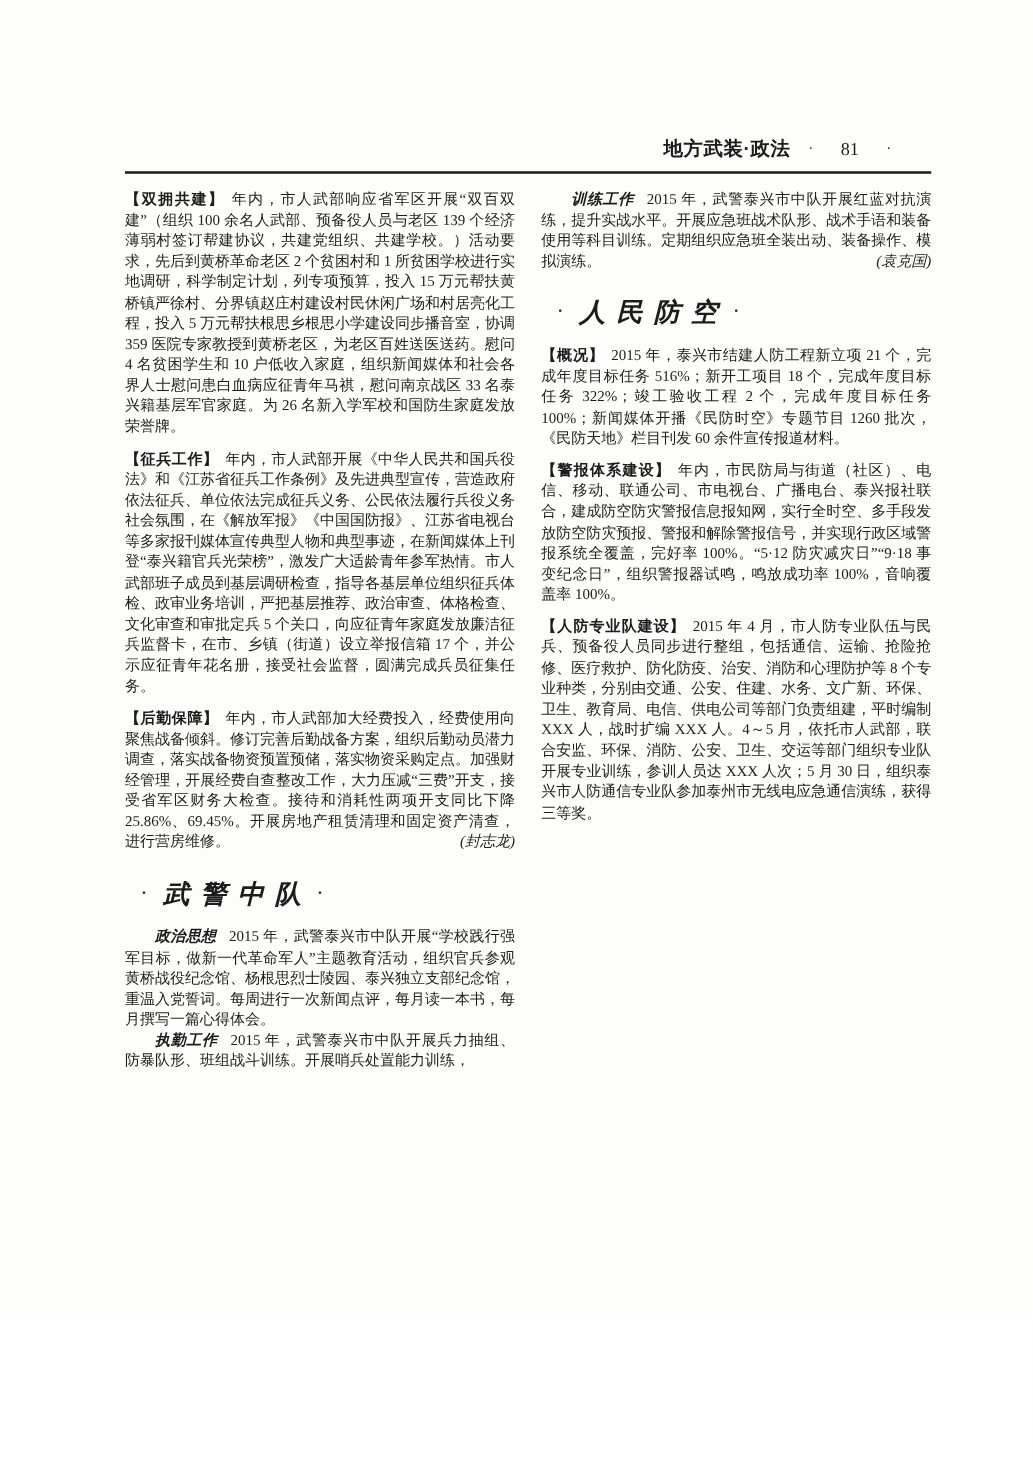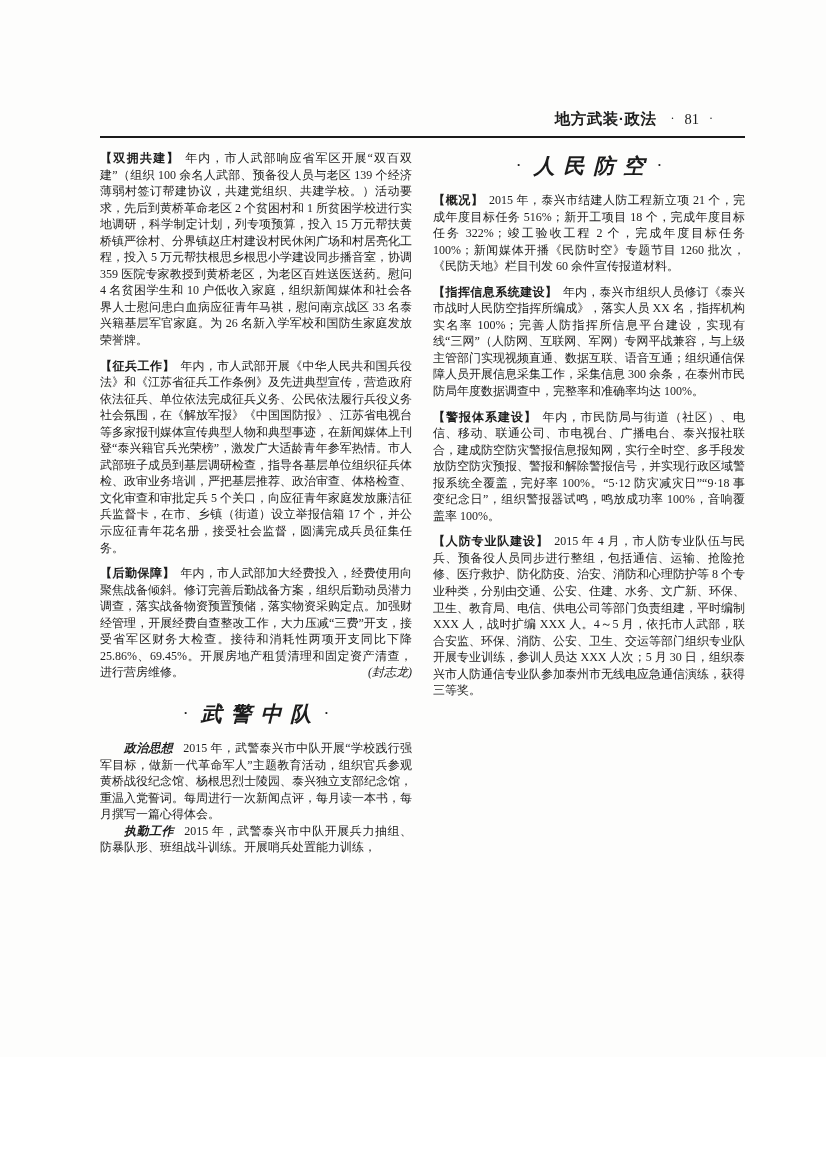--- a/index.html
+++ b/index.html
@@ -24,21 +24,21 @@
     line-height:20px;
   }
   .header-label {
     font-family:"Liberation Sans","DejaVu Sans",sans-serif;
     font-weight:700;
     font-size:15.5px;
     letter-spacing:0.5px;
   }
   .header-page { margin-left:14px; font-size:14.5px; }
   .pg-dot { font-size:12px; vertical-align:2px; }
-  .pg-num { margin:0 10px; }
+  .pg-num { margin:0 22px; }
   .header-rule {
     border-top:2px solid #1b1b1b;
     margin-top:7px;
   }
   .columns {
     display:flex;
     gap:21px;
     margin-top:12px;
   }
   .col { width:312px; }
@@ -62,21 +62,20 @@
     font-style:italic;
     font-weight:600;
     margin-right:0.85em;
   }
   .author {
     float:right;
     font-style:italic;
     margin-left:8px;
   }
   .sec-heading {
-    text-align:center;
     margin:17px 0 11px 0;
     font-size:21px;
     font-weight:700;
     line-height:30px;
   }
   .sec-title {
     letter-spacing:0.42em;
     margin-right:-0.42em;
     font-style:italic;
   }
@@ -102,22 +101,22 @@
     <div class="columns">
       <div class="col">
           <p class="entry"><span class="entry-title">【双拥共建】</span><span class="body-text">年内，市人武部响应省军区开展“双百双建”（组织 100 余名人武部、预备役人员与老区 139 个经济薄弱村签订帮建协议，共建党组织、共建学校。）活动要求，先后到黄桥革命老区 2 个贫困村和 1 所贫困学校进行实地调研，科学制定计划，列专项预算，投入 15 万元帮扶黄桥镇严徐村、分界镇赵庄村建设村民休闲广场和村居亮化工程，投入 5 万元帮扶根思乡根思小学建设同步播音室，协调 359 医院专家教授到黄桥老区，为老区百姓送医送药。慰问 4 名贫困学生和 10 户低收入家庭，组织新闻媒体和社会各界人士慰问患白血病应征青年马祺，慰问南京战区 33 名泰兴籍基层军官家庭。为 26 名新入学军校和国防生家庭发放荣誉牌。</span></p>
           <p class="entry"><span class="entry-title">【征兵工作】</span><span class="body-text">年内，市人武部开展《中华人民共和国兵役法》和《江苏省征兵工作条例》及先进典型宣传，营造政府依法征兵、单位依法完成征兵义务、公民依法履行兵役义务社会氛围，在《解放军报》《中国国防报》、江苏省电视台等多家报刊媒体宣传典型人物和典型事迹，在新闻媒体上刊登“泰兴籍官兵光荣榜”，激发广大适龄青年参军热情。市人武部班子成员到基层调研检查，指导各基层单位组织征兵体检、政审业务培训，严把基层推荐、政治审查、体格检查、文化审查和审批定兵 5 个关口，向应征青年家庭发放廉洁征兵监督卡，在市、乡镇（街道）设立举报信箱 17 个，并公示应征青年花名册，接受社会监督，圆满完成兵员征集任务。</span></p>
           <p class="entry"><span class="entry-title">【后勤保障】</span><span class="body-text">年内，市人武部加大经费投入，经费使用向聚焦战备倾斜。修订完善后勤战备方案，组织后勤动员潜力调查，落实战备物资预置预储，落实物资采购定点。加强财经管理，开展经费自查整改工作，大力压减“三费”开支，接受省军区财务大检查。接待和消耗性两项开支同比下降 25.86%、69.45%。开展房地产租赁清理和固定资产清查，进行营房维修。</span><span class="author">(封志龙)</span></p>
           <div class="sec-heading"><span class="sec-dot">·</span><span class="sec-title">武警中队</span><span class="sec-dot">·</span></div>
           <p class="kai"><span class="kai-title">政治思想</span><span class="body-text">2015 年，武警泰兴市中队开展“学校践行强军目标，做新一代革命军人”主题教育活动，组织官兵参观黄桥战役纪念馆、杨根思烈士陵园、泰兴独立支部纪念馆，重温入党誓词。每周进行一次新闻点评，每月读一本书，每月撰写一篇心得体会。</span></p>
           <p class="kai"><span class="kai-title">执勤工作</span><span class="body-text">2015 年，武警泰兴市中队开展兵力抽组、防暴队形、班组战斗训练。开展哨兵处置能力训练，</span></p>
         </div>
       <div class="col">
+          <p class="kai"><span class="kai-title">训练工作</span><span class="body-text">2015 年，武警泰兴市中队开展红蓝对抗演练，提升实战水平。开展应急班战术队形、战术手语和装备使用等科目训练。定期组织应急班全装出动、装备操作、模拟演练。</span><span class="author">(袁克国)</span></p>
           <div class="sec-heading"><span class="sec-dot">·</span><span class="sec-title">人民防空</span><span class="sec-dot">·</span></div>
           <p class="entry"><span class="entry-title">【概况】</span><span class="body-text">2015 年，泰兴市结建人防工程新立项 21 个，完成年度目标任务 516%；新开工项目 18 个，完成年度目标任务 322%；竣工验收工程 2 个，完成年度目标任务 100%；新闻媒体开播《民防时空》专题节目 1260 批次，《民防天地》栏目刊发 60 余件宣传报道材料。</span></p>
-          <p class="entry"><span class="entry-title">【指挥信息系统建设】</span><span class="body-text">年内，泰兴市组织人员修订《泰兴市战时人民防空指挥所编成》，落实人员 XX 名，指挥机构实名率 100%；完善人防指挥所信息平台建设，实现有线“三网”（人防网、互联网、军网）专网平战兼容，与上级主管部门实现视频直通、数据互联、语音互通；组织通信保障人员开展信息采集工作，采集信息 300 余条，在泰州市民防局年度数据调查中，完整率和准确率均达 100%。</span></p>
           <p class="entry"><span class="entry-title">【警报体系建设】</span><span class="body-text">年内，市民防局与街道（社区）、电信、移动、联通公司、市电视台、广播电台、泰兴报社联合，建成防空防灾警报信息报知网，实行全时空、多手段发放防空防灾预报、警报和解除警报信号，并实现行政区域警报系统全覆盖，完好率 100%。“5·12 防灾减灾日”“9·18 事变纪念日”，组织警报器试鸣，鸣放成功率 100%，音响覆盖率 100%。</span></p>
           <p class="entry"><span class="entry-title">【人防专业队建设】</span><span class="body-text">2015 年 4 月，市人防专业队伍与民兵、预备役人员同步进行整组，包括通信、运输、抢险抢修、医疗救护、防化防疫、治安、消防和心理防护等 8 个专业种类，分别由交通、公安、住建、水务、文广新、环保、卫生、教育局、电信、供电公司等部门负责组建，平时编制 XXX 人，战时扩编 XXX 人。4～5 月，依托市人武部，联合安监、环保、消防、公安、卫生、交运等部门组织专业队开展专业训练，参训人员达 XXX 人次；5 月 30 日，组织泰兴市人防通信专业队参加泰州市无线电应急通信演练，获得三等奖。</span></p>
         </div>
     </div>
 
   </div>
 </div>
 
 </body></html>

